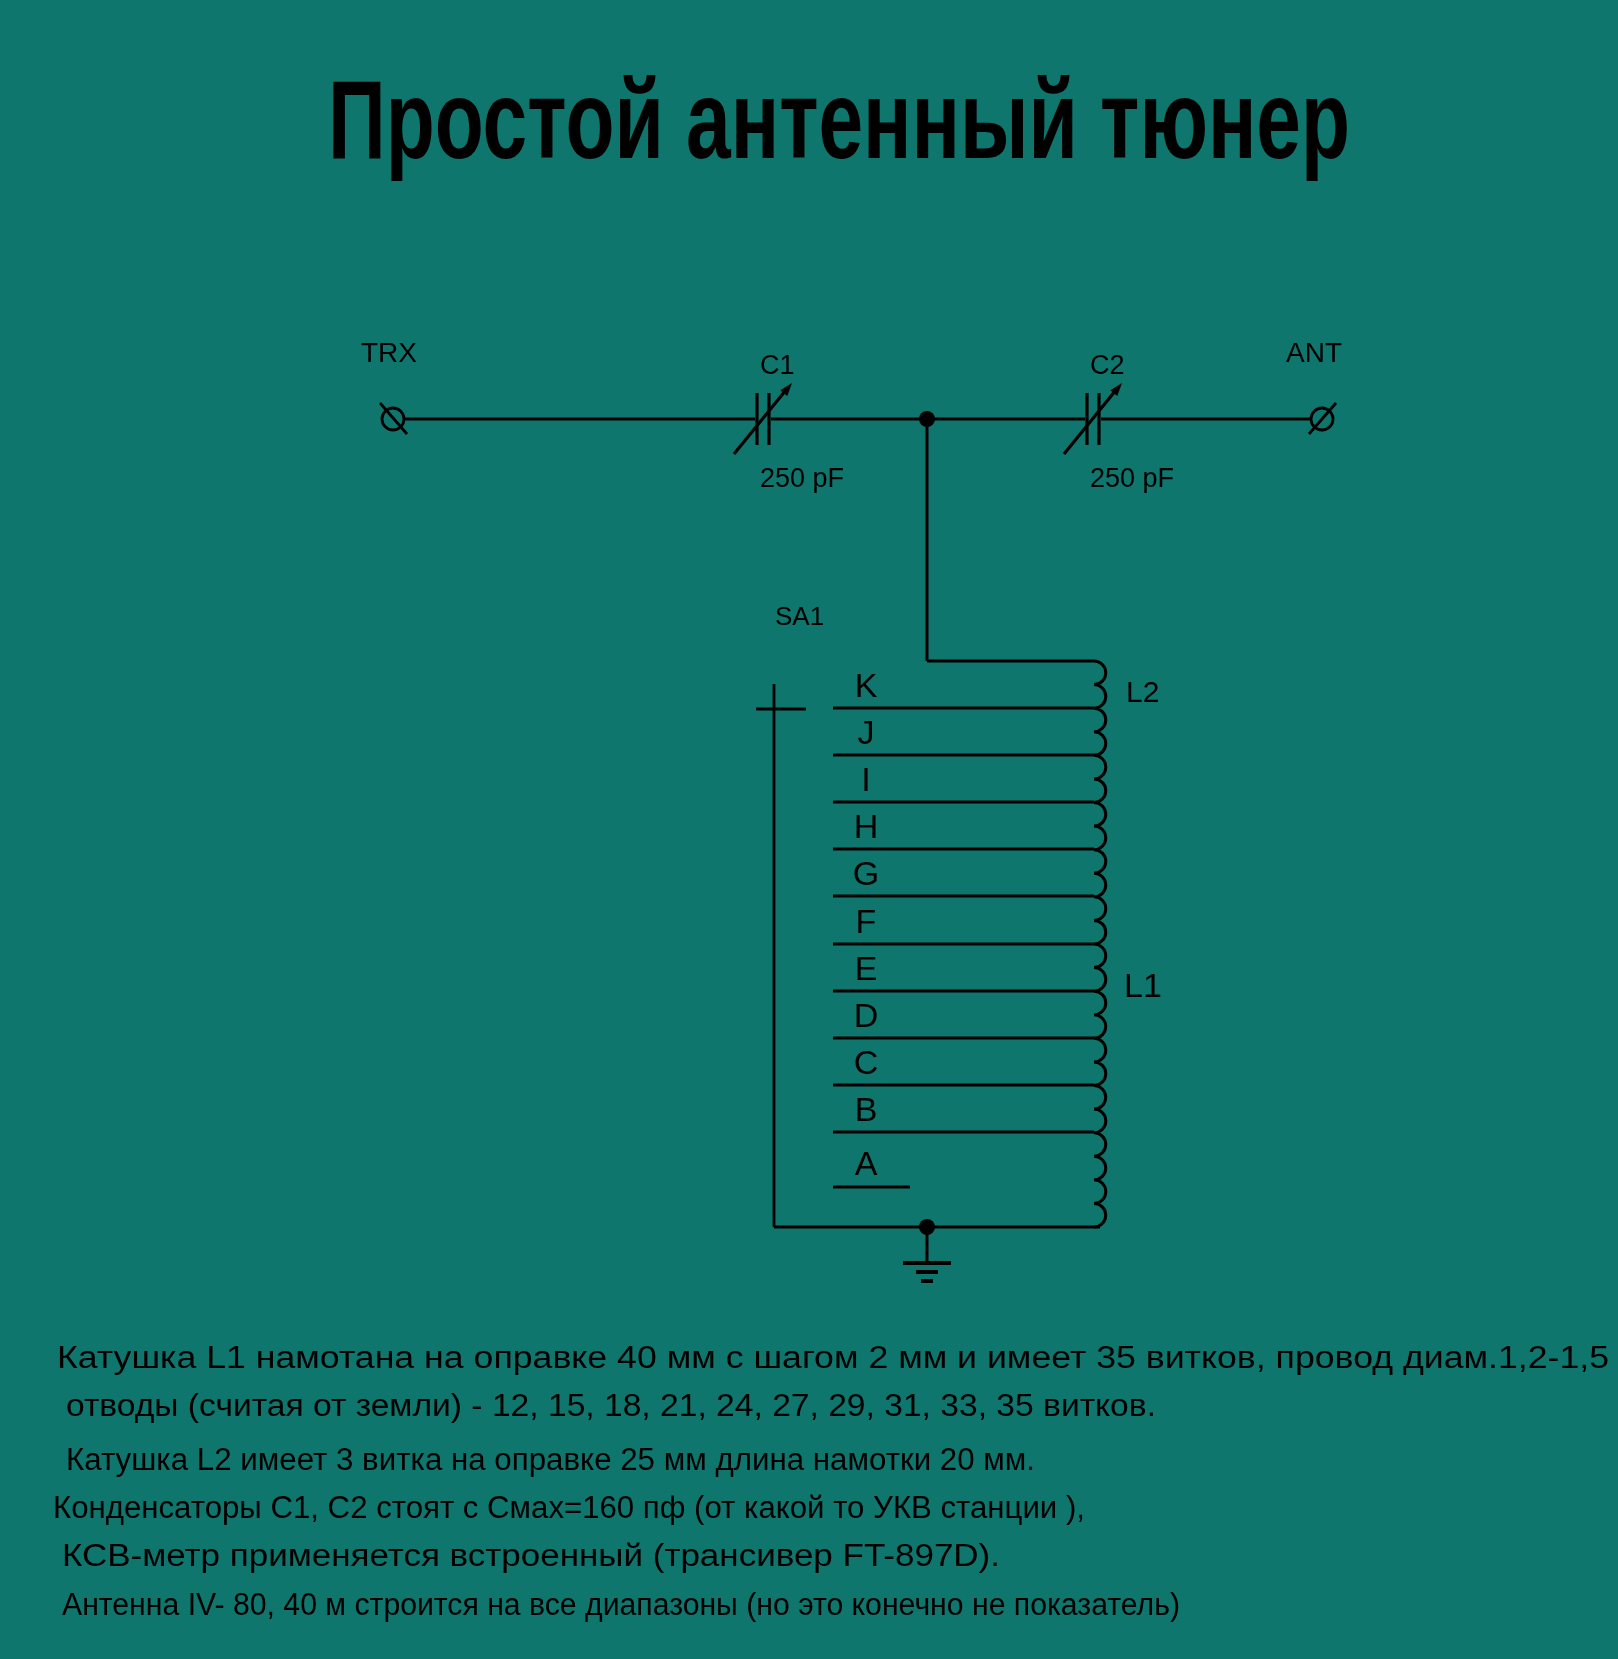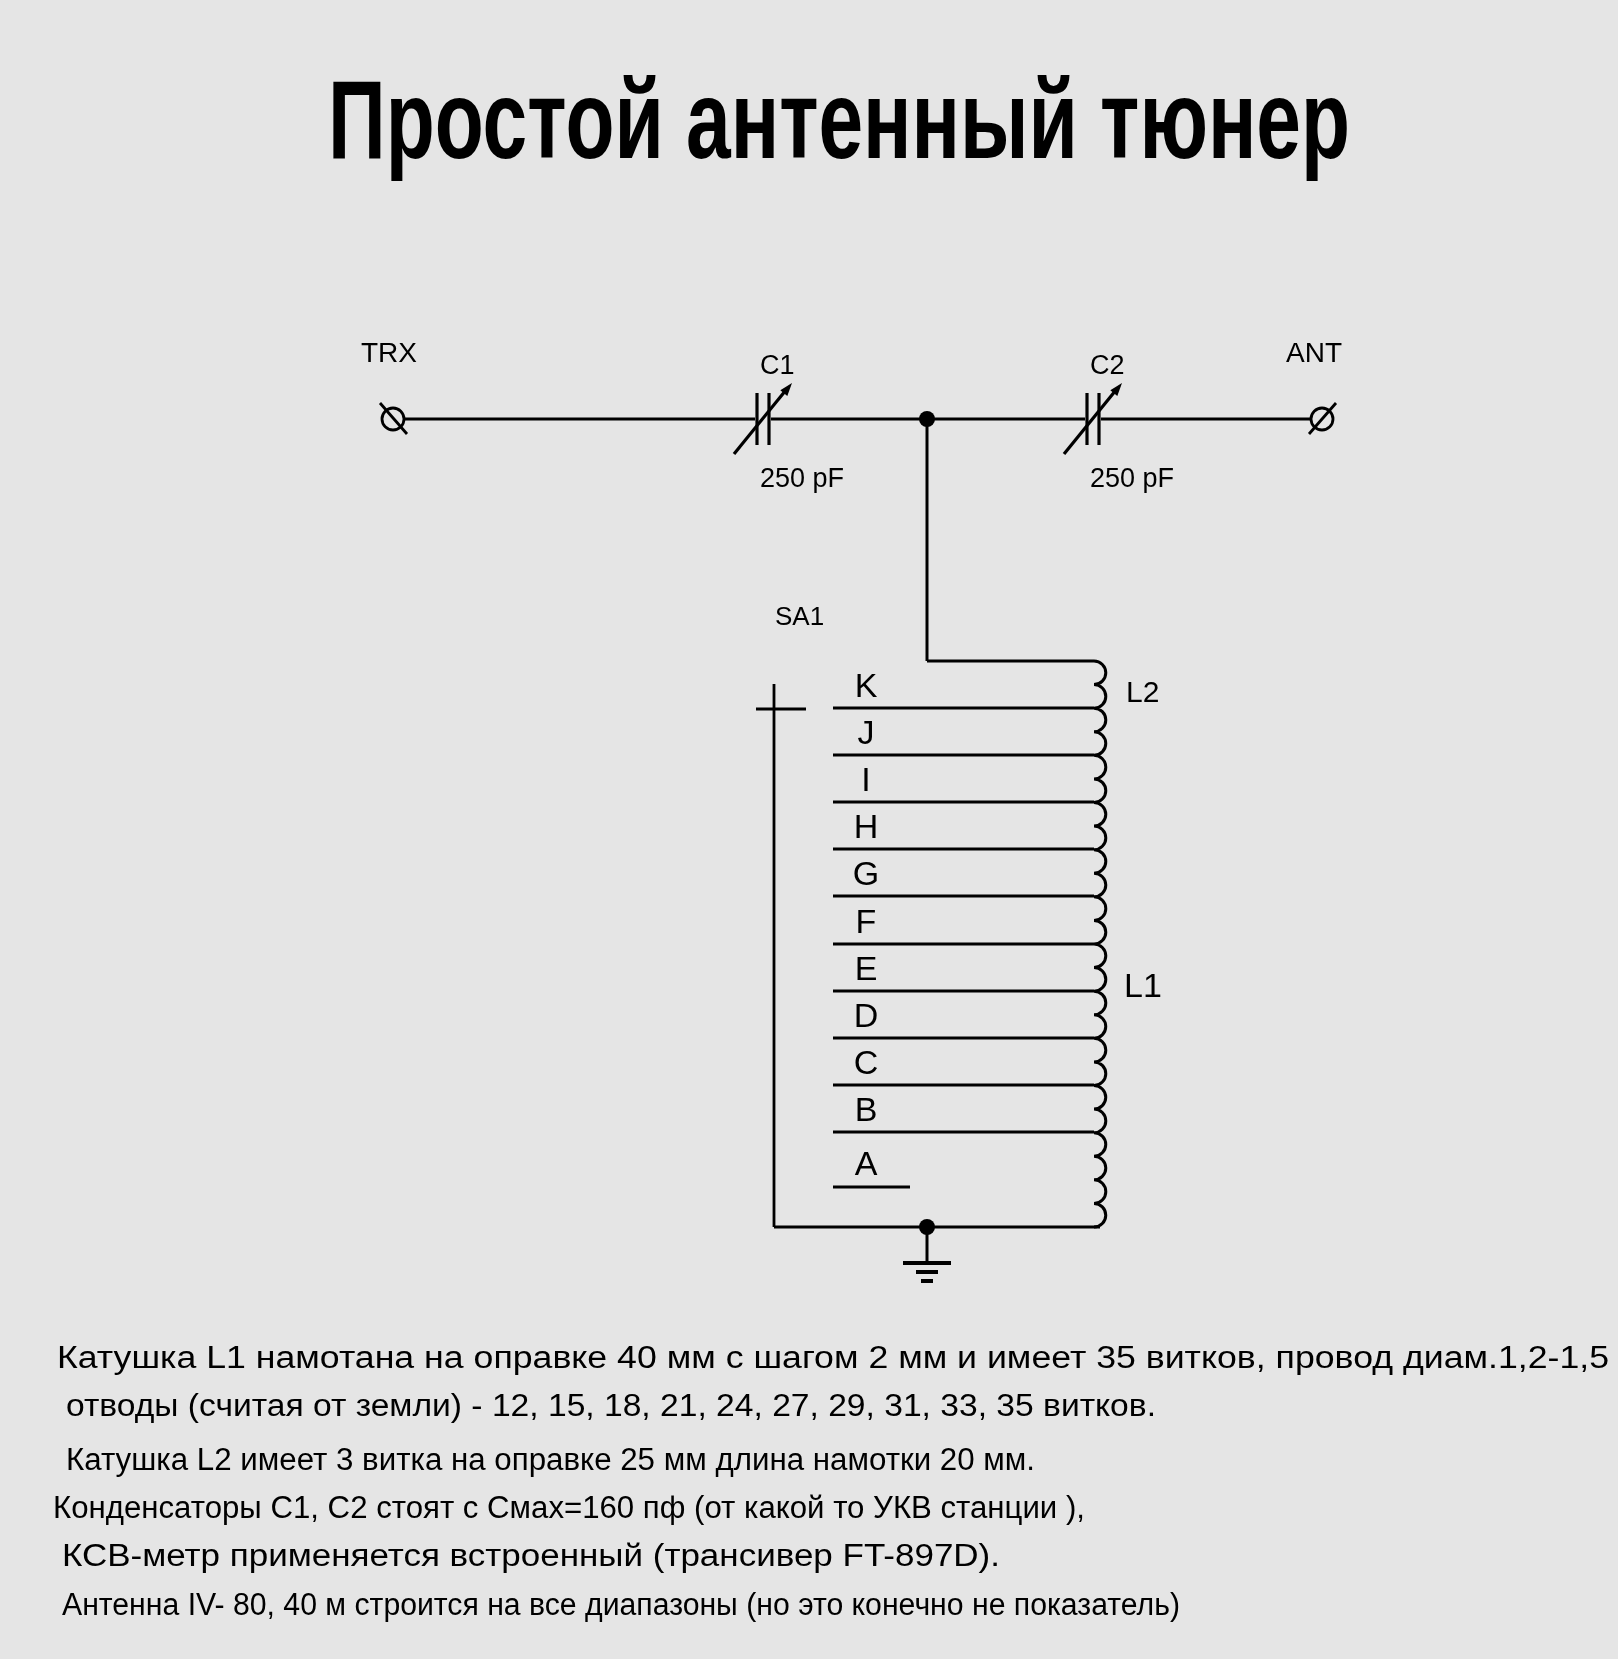--- a/index.html
+++ b/index.html
@@ -7,21 +7,21 @@
     padding: 0;
     background: #ffffff;
     width: 1618px;
     height: 1659px;
     overflow: hidden;
   }
   #page {
     position: relative;
     width: 1618px;
     height: 1659px;
-    background: #e5e5e5;
+    background: #0f766e;
     font-family: "Liberation Sans", sans-serif;
   }
   svg text {
     font-family: "Liberation Sans", sans-serif;
     fill: #000000;
   }
 </style>
 </head>
 <body>
 

